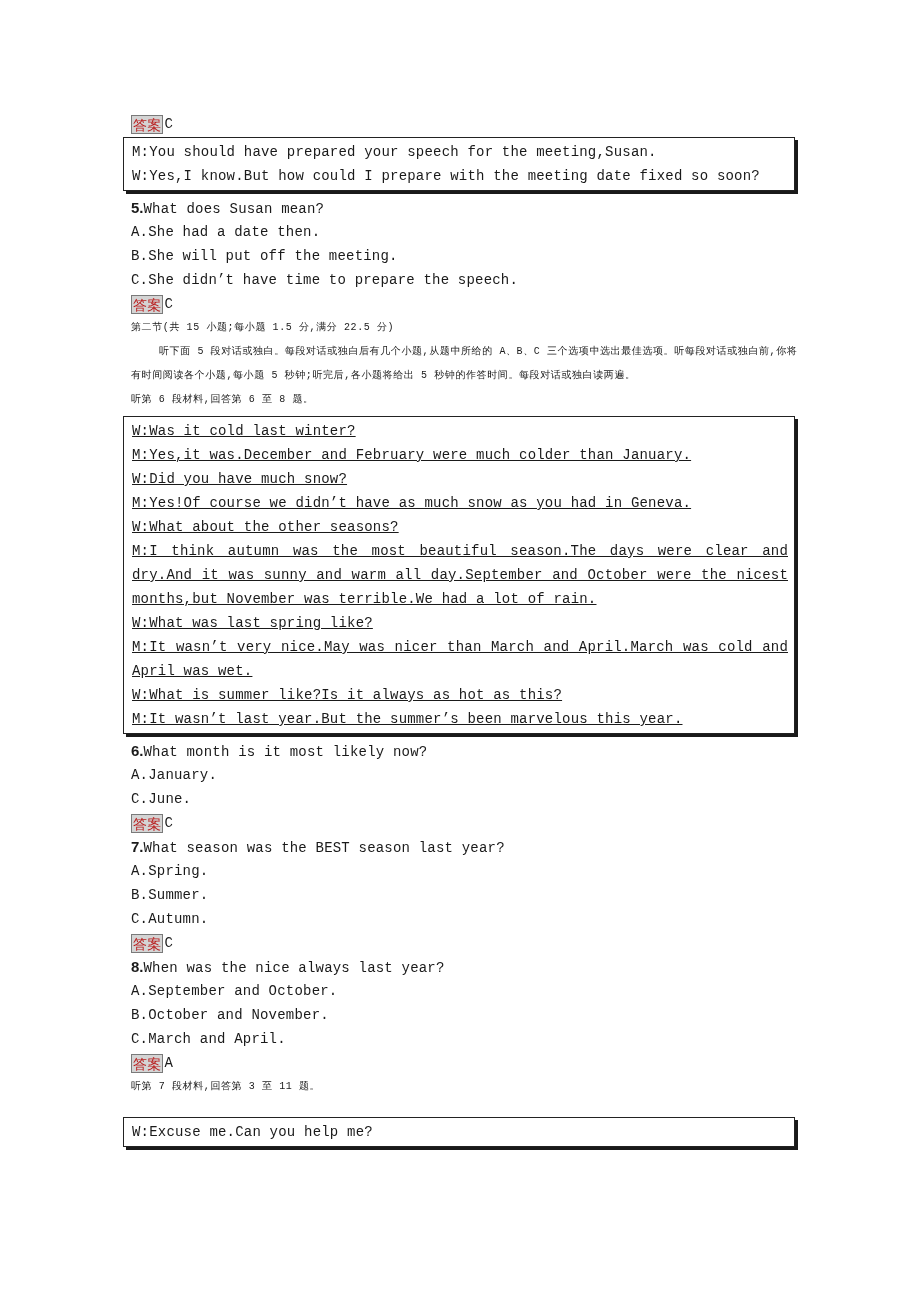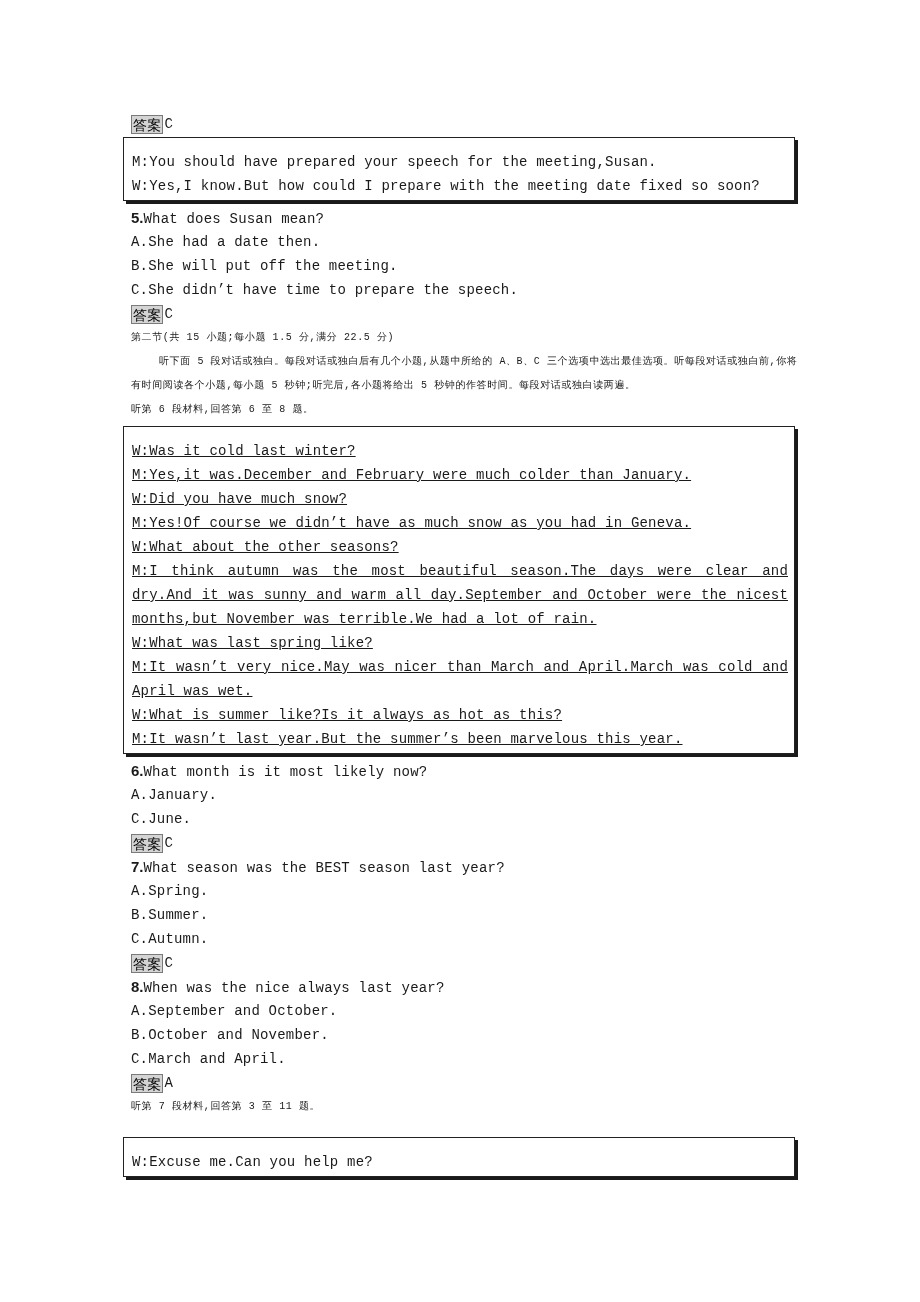--- a/index.html
+++ b/index.html
@@ -58,36 +58,36 @@
     }
     .answer-badge {
       display: inline-block;
       background: #d4d4d4;
       border: 1px solid #7a7a7a;
       font-family: "DejaVu Sans", "Liberation Sans", sans-serif;
       font-size: 14px;
       line-height: 18px;
       height: 19px;
       padding: 0 1px;
-      color: #000000;
+      color: #b91c1c;
       box-sizing: border-box;
       margin-top: 1px;
     }
     .answer-value {
       font-family: "Liberation Mono", "DejaVu Sans Mono", monospace;
       font-size: 14px;
       margin-left: 1px;
     }
     .dialog-box {
       position: relative;
       margin-left: -8px;
       width: 672px;
       border: 1px solid #222;
       box-shadow: 3px 3px 0 #1a1a1a;
-      padding: 12px 0 2px 8px;
+      padding: 2px 0 2px 8px;
       box-sizing: border-box;
       margin-bottom: 5px;
       margin-top: 1px;
       background: #fff;
     }
     .dialog-box .line {
       white-space: nowrap;
     }
     .dialog-box .wrap {
       white-space: normal;

